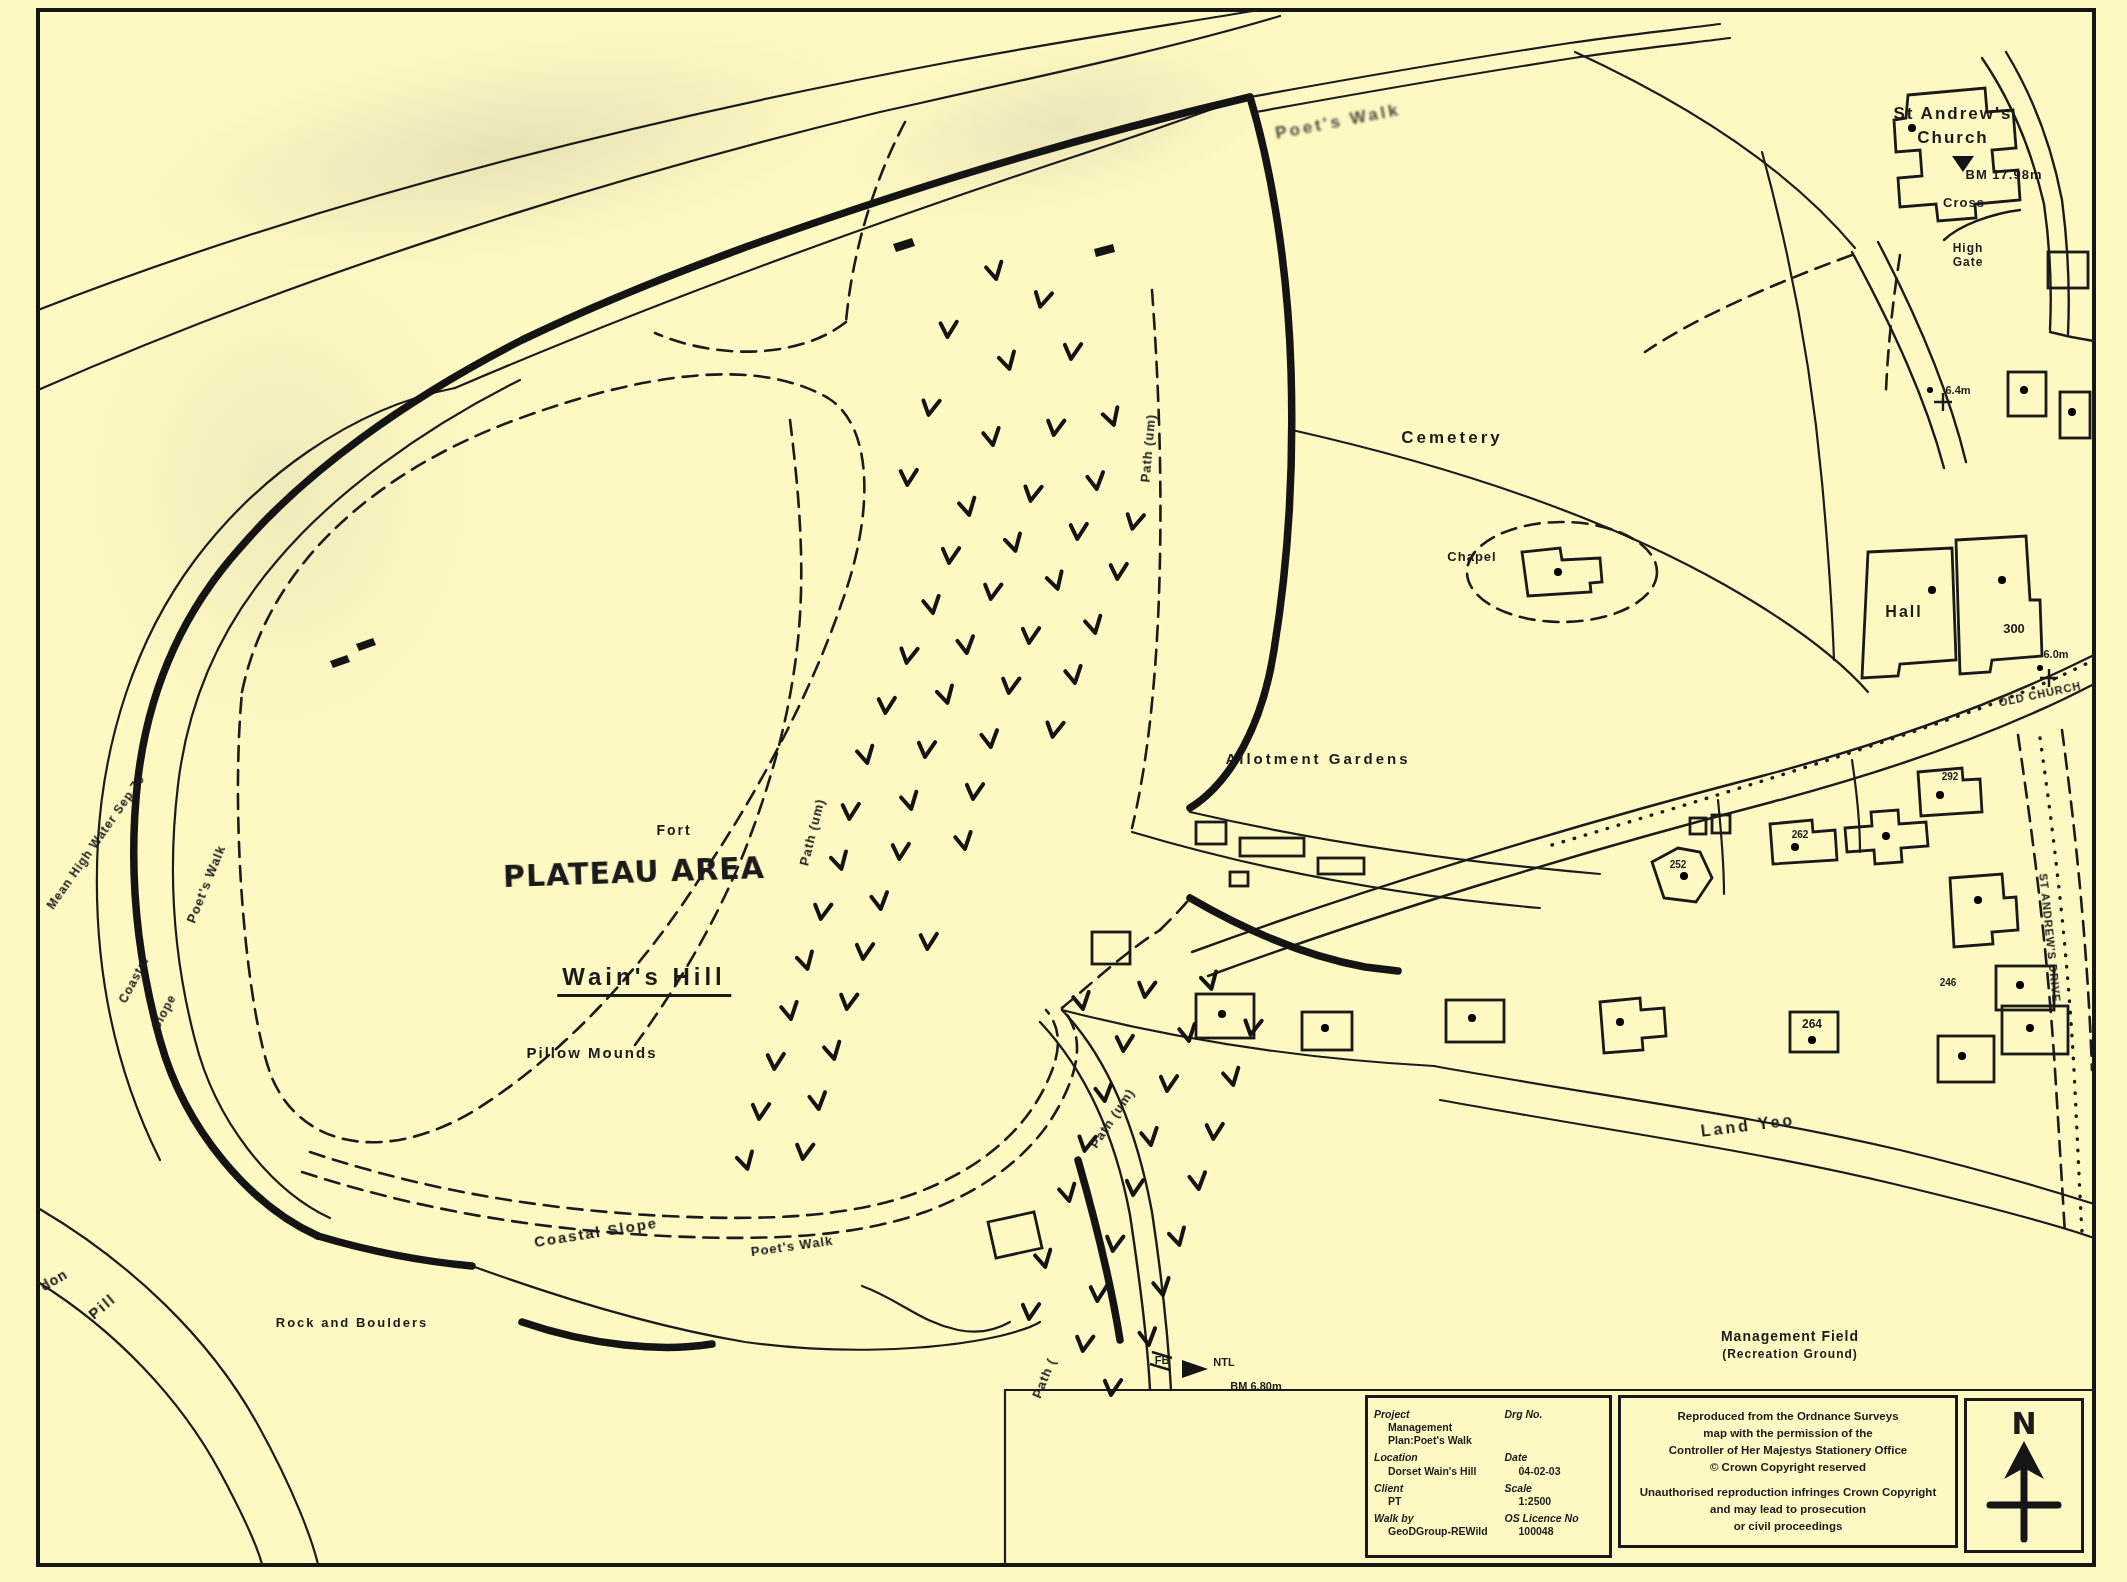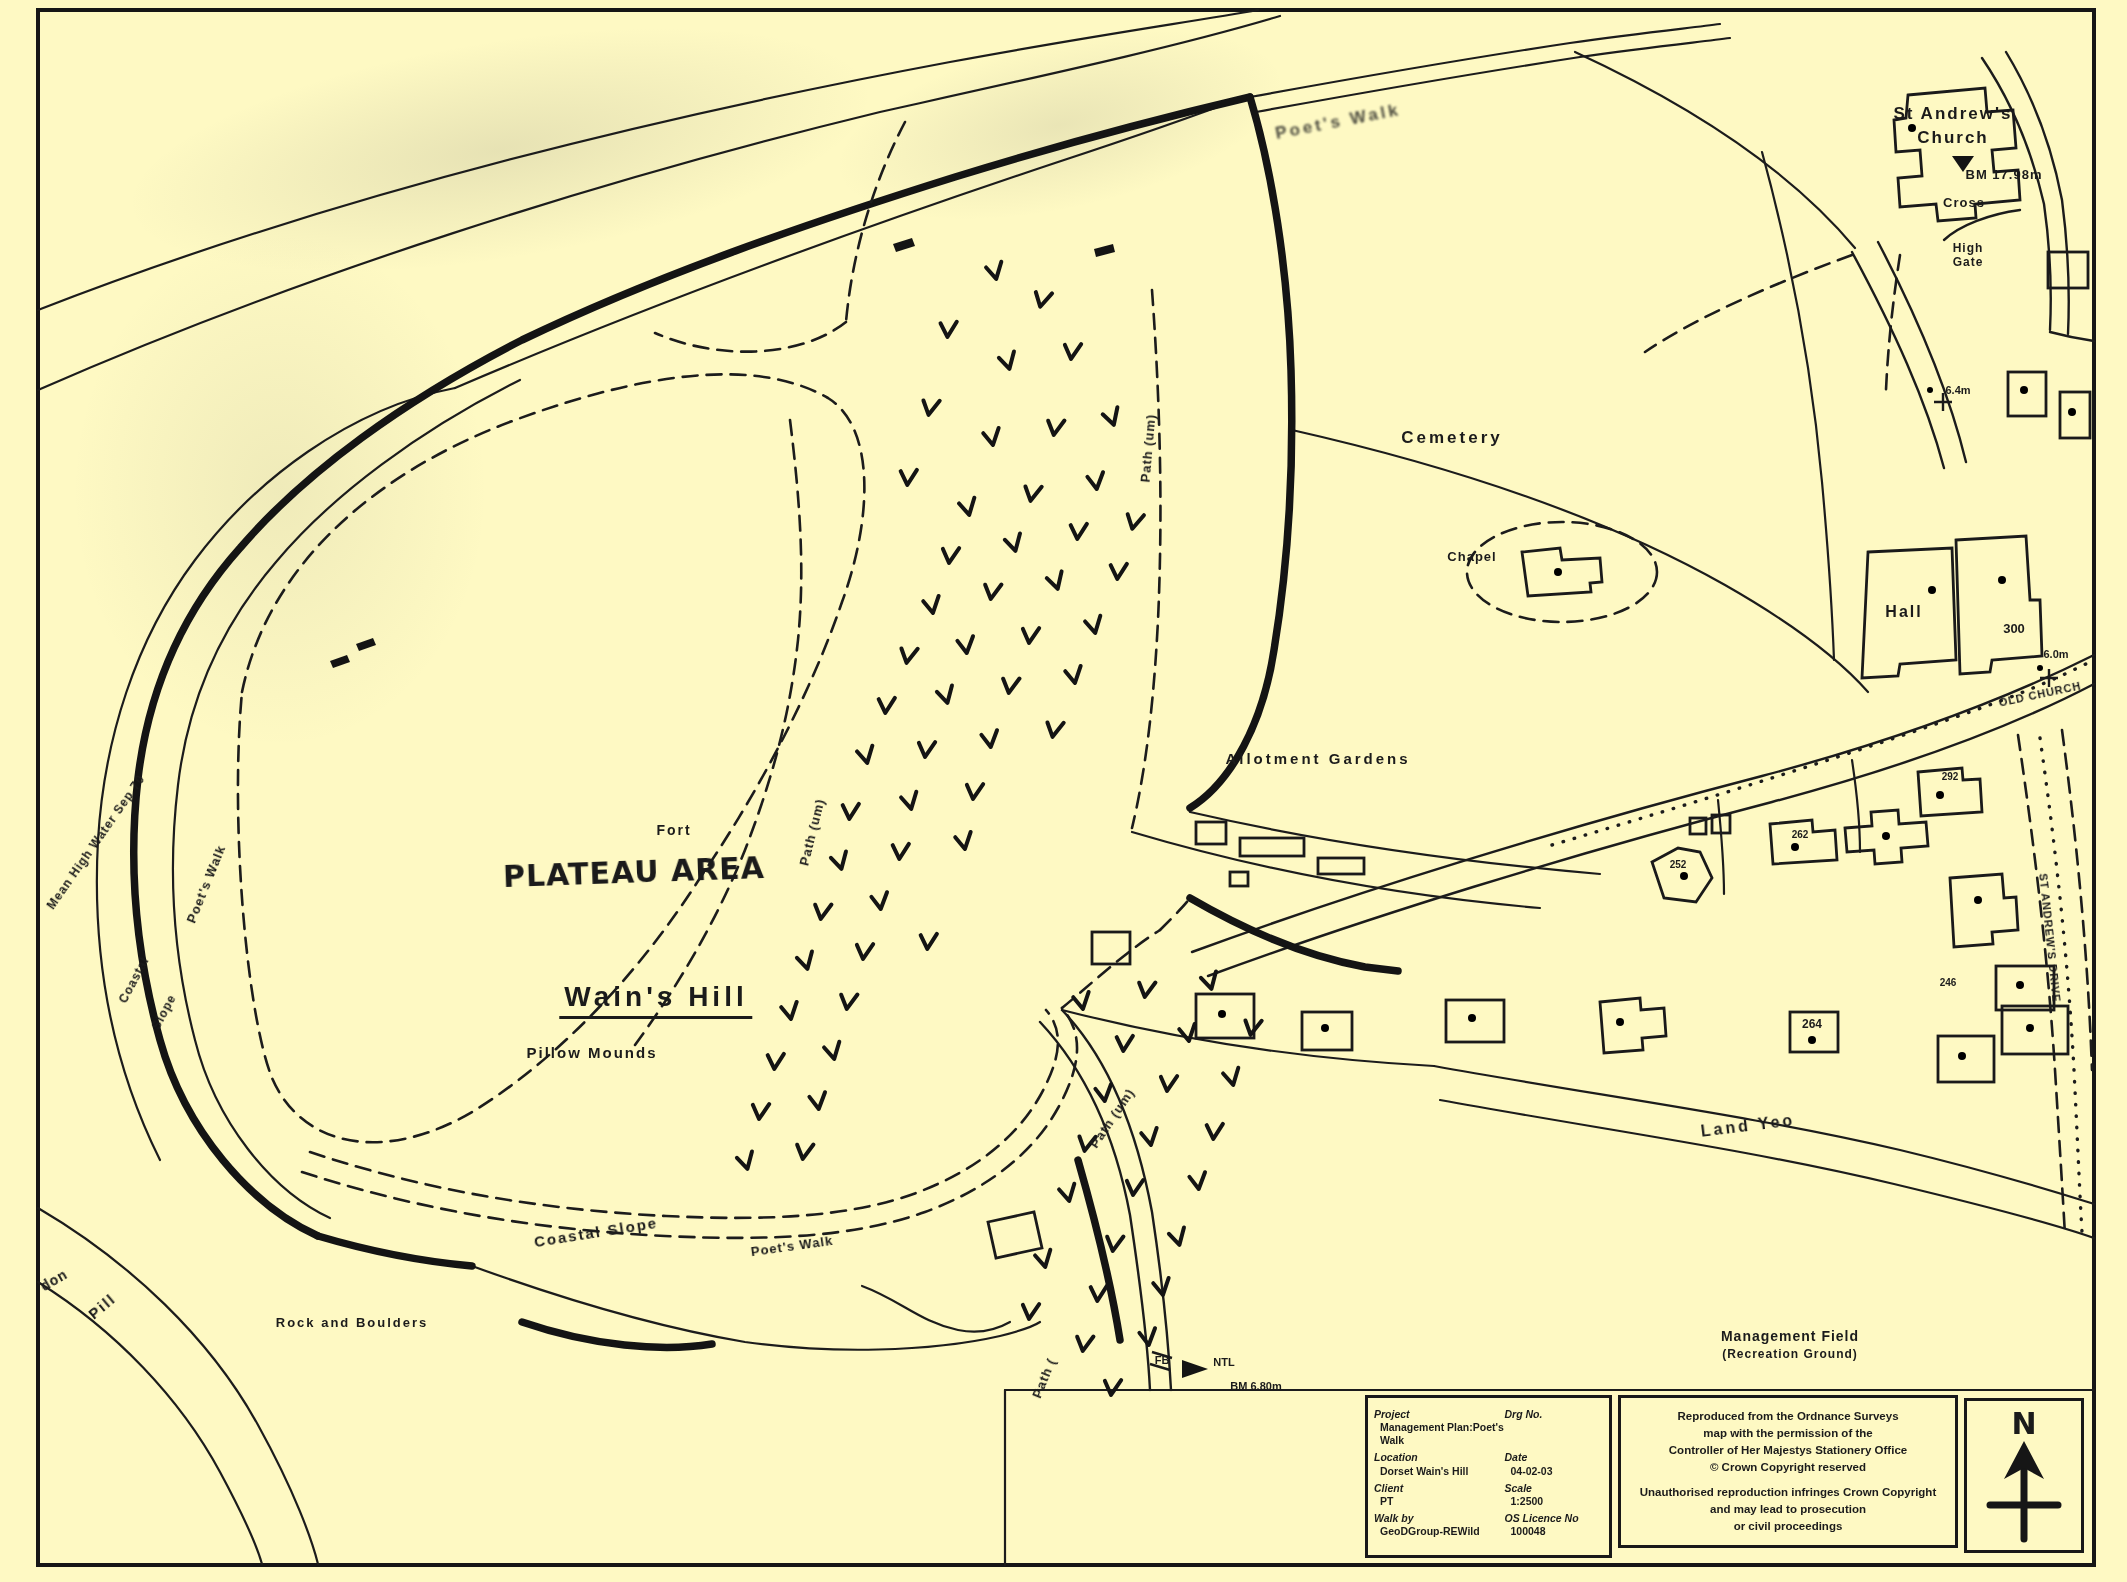--- a/index.html
+++ b/index.html
@@ -18,21 +18,21 @@
   .map-label{position:absolute;white-space:nowrap;color:#1b1b1b;filter:blur(.25px);}
   .lbl-p{font-weight:700;}
   .lbl-h{font-weight:700;font-family:"DejaVu Sans",sans-serif;filter:blur(.2px);}
   .lbl-u{font-weight:700;border-bottom:3px solid #1b1b1b;padding:0 5px 3px;}
   .lbl-s{font-weight:700;filter:blur(1.1px);opacity:.8;}
   .box{position:absolute;border:3px solid #191919;background:transparent;}
   .tb{left:1365px;top:1395px;width:247px;height:163px;padding:6px 6px;box-sizing:border-box;}
   .tb .grid{display:grid;grid-template-columns:57% 43%;grid-auto-rows:auto;}
   .tb span{display:block;font-size:10.5px;font-weight:700;filter:blur(.55px);line-height:1.25;}
   .tb .lab{margin-top:4px;font-style:italic;}
-  .tb .val{margin-left:6px;}
+  .tb .val{margin-left:14px;}
   .cb{left:1618px;top:1395px;width:340px;height:153px;display:flex;flex-direction:column;
       justify-content:center;text-align:center;box-sizing:border-box;padding:4px 10px;}
   .cb span{font-size:11.5px;font-weight:700;filter:blur(.55px);line-height:1.5;}
   .cb .gap{height:7px;}
   .nb{left:1964px;top:1398px;width:120px;height:155px;display:flex;flex-direction:column;align-items:center;box-sizing:border-box;}
   .nb .nlet{font-size:30px;font-weight:700;font-family:"DejaVu Sans",sans-serif;line-height:1;margin-top:8px;}
   .smear{position:absolute;pointer-events:none;}
 </style>
 </head>
 <body>
@@ -315,21 +315,21 @@
       <span class="map-label lbl-p" style="left: 1472px; top: 556px; font-size: 13px; letter-spacing: 1px; transform: translate(-50%, -50%) rotate(0deg);">Chapel</span>
       <span class="map-label lbl-p" style="left: 1904px; top: 612px; font-size: 16px; letter-spacing: 2px; transform: translate(-50%, -50%) rotate(0deg);">Hall</span>
       <span class="map-label lbl-p" style="left: 2014px; top: 628px; font-size: 13px; letter-spacing: 0px; transform: translate(-50%, -50%) rotate(0deg);">300</span>
       <span class="map-label lbl-p" style="left: 1958px; top: 390px; font-size: 11px; letter-spacing: 0px; transform: translate(-50%, -50%) rotate(0deg);">6.4m</span>
       <span class="map-label lbl-p" style="left: 2056px; top: 654px; font-size: 11px; letter-spacing: 0px; transform: translate(-50%, -50%) rotate(0deg);">6.0m</span>
       <span class="map-label lbl-p" style="left: 2040px; top: 694px; font-size: 11px; letter-spacing: 1px; transform: translate(-50%, -50%) rotate(-12deg);">OLD CHURCH</span>
       <span class="map-label lbl-p" style="left: 2050px; top: 938px; font-size: 11px; letter-spacing: 1px; transform: translate(-50%, -50%) rotate(84deg);">ST ANDREW'S DRIVE</span>
       <span class="map-label lbl-p" style="left: 1318px; top: 758px; font-size: 15px; letter-spacing: 3px; transform: translate(-50%, -50%) rotate(0deg);">Allotment Gardens</span>
       <span class="map-label lbl-p" style="left: 674px; top: 830px; font-size: 14px; letter-spacing: 2px; transform: translate(-50%, -50%) rotate(0deg);">Fort</span>
       <span class="map-label lbl-h" style="left: 634px; top: 872px; font-size: 30px; letter-spacing: 1px; transform: translate(-50%, -50%) rotate(-2deg);">PLATEAU AREA</span>
-      <span class="map-label lbl-u" style="left: 644px; top: 1000px; font-size: 28px; letter-spacing: 4px; transform: translate(-50%, -50%) rotate(0deg); margin-left: 12px;">Wain's Hill</span>
+      <span class="map-label lbl-u" style="left: 644px; top: 980px; font-size: 24px; letter-spacing: 4px; transform: translate(-50%, -50%) rotate(0deg);">Wain's Hill</span>
       <span class="map-label lbl-p" style="left: 592px; top: 1052px; font-size: 15px; letter-spacing: 2px; transform: translate(-50%, -50%) rotate(0deg);">Pillow Mounds</span>
       <span class="map-label lbl-p" style="left: 812px; top: 832px; font-size: 13px; letter-spacing: 1px; transform: translate(-50%, -50%) rotate(-76deg);">Path (um)</span>
       <span class="map-label lbl-p" style="left: 1148px; top: 448px; font-size: 13px; letter-spacing: 1px; transform: translate(-50%, -50%) rotate(-85deg);">Path (um)</span>
       <span class="map-label lbl-p" style="left: 1112px; top: 1118px; font-size: 13px; letter-spacing: 1px; transform: translate(-50%, -50%) rotate(-56deg);">Path (um)</span>
       <span class="map-label lbl-p" style="left: 1044px; top: 1378px; font-size: 13px; letter-spacing: 1px; transform: translate(-50%, -50%) rotate(-68deg);">Path (</span>
       <span class="map-label lbl-p" style="left: 206px; top: 884px; font-size: 13px; letter-spacing: 1px; transform: translate(-50%, -50%) rotate(-68deg);">Poet's Walk</span>
       <span class="map-label lbl-p" style="left: 96px; top: 842px; font-size: 12px; letter-spacing: 1px; transform: translate(-50%, -50%) rotate(-55deg);">Mean High Water Sep 70</span>
       <span class="map-label lbl-p" style="left: 134px; top: 980px; font-size: 12px; letter-spacing: 1px; transform: translate(-50%, -50%) rotate(-62deg);">Coastal</span>
       <span class="map-label lbl-p" style="left: 164px; top: 1012px; font-size: 12px; letter-spacing: 1px; transform: translate(-50%, -50%) rotate(-62deg);">Slope</span>
       <span class="map-label lbl-p" style="left: 596px; top: 1232px; font-size: 15px; letter-spacing: 2px; transform: translate(-50%, -50%) rotate(-9deg);">Coastal Slope</span>

